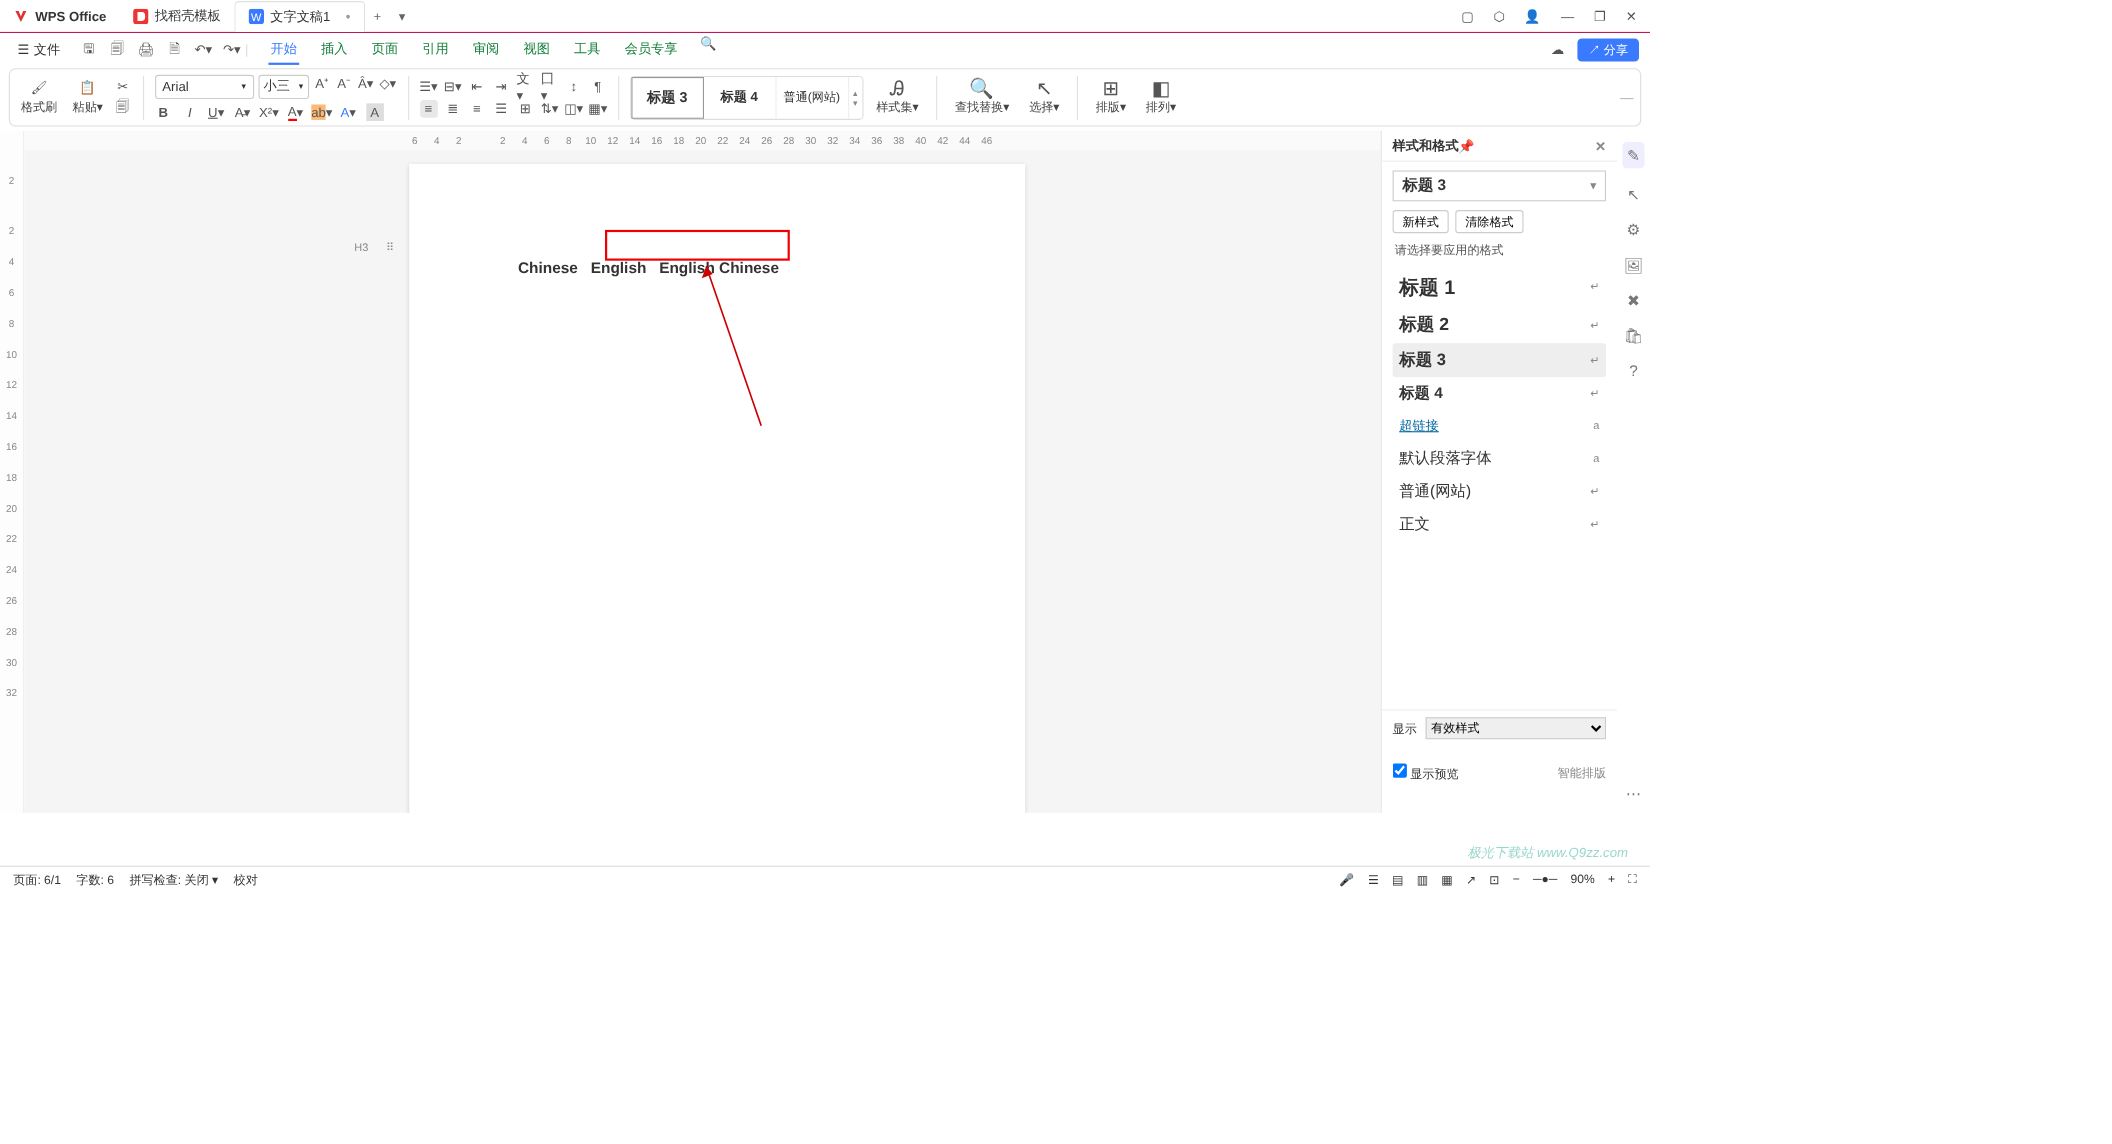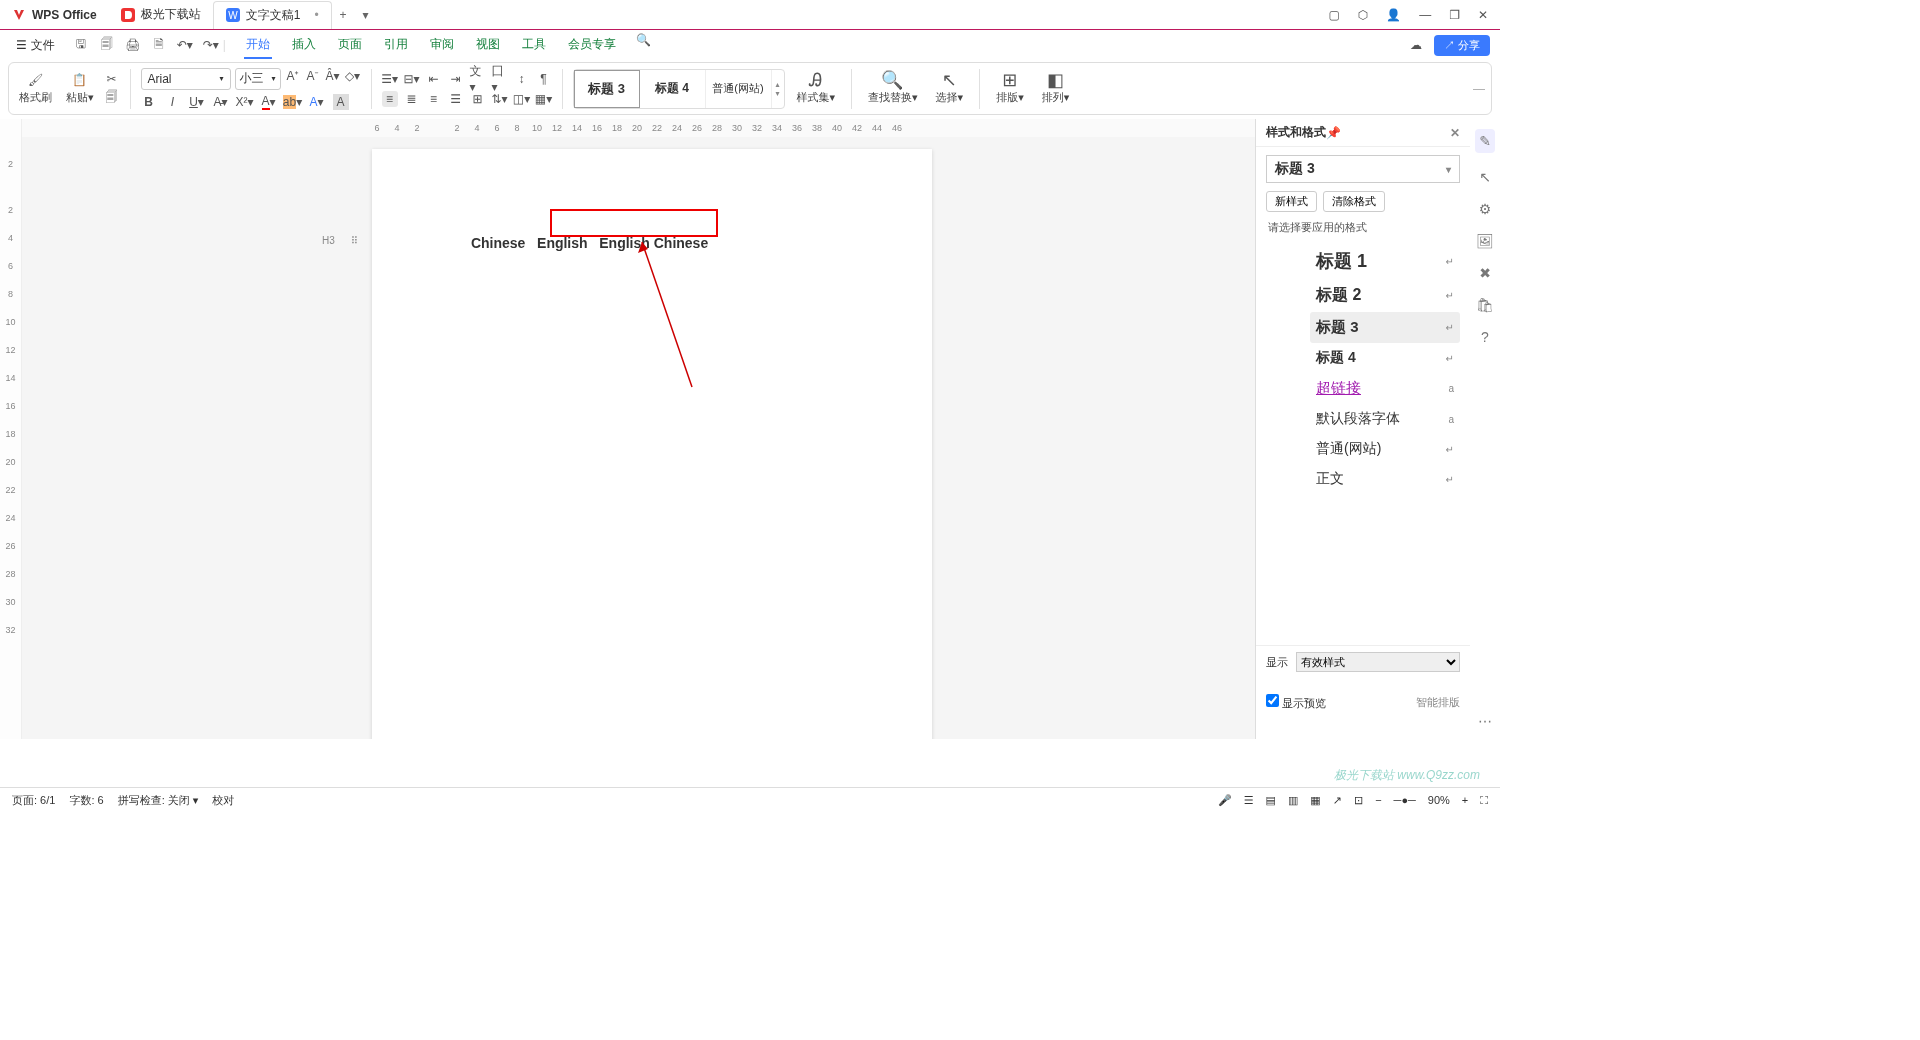--- a/index.html
+++ b/index.html
@@ -50,40 +50,40 @@
 .workarea { display: flex; height: 620px; position: relative; }
 .vruler { width: 22px; background: #fdfdfd; border-right: 1px solid #eee; display: flex; flex-direction: column; align-items: center; font-size: 9px; color: #888; padding-top: 40px; gap: 18px; }
 .doc-wrap { flex: 1; background: #f5f5f5; position: relative; overflow: hidden; }
 .hruler { height: 18px; background: #fafafa; display: flex; align-items: center; padding-left: 350px; font-size: 9px; color: #888; gap: 10px; }
 .hruler span { width: 10px; display: inline-block; text-align: center; }
 .page { position: absolute; left: 350px; top: 30px; width: 560px; height: 720px; background: #fff; box-shadow: 0 1px 4px rgba(0,0,0,0.15); }
 .page-content { padding: 70px 60px; position: relative; }
 .doc-line { font-size: 14px; font-weight: bold; margin-bottom: 10px; }
 .red-box { position: absolute; border: 2px solid #e00; }
 .arrow-line { position: absolute; }
-.h3-indicator { position: absolute; left: -50px; top: 86px; font-size: 10px; color: #888; display: flex; gap: 16px; align-items: center; }
+.h3-indicator { position: absolute; left: -50px; top: 70px; font-size: 10px; color: #888; display: flex; gap: 16px; align-items: center; }
 
 
 .side-panel { width: 215px; border-left: 1px solid #ddd; display: flex; flex-direction: column; background: #fff; }
 .panel-header { height: 28px; display: flex; align-items: center; padding: 0 10px; font-size: 12px; font-weight: bold; border-bottom: 1px solid #eee; }
 .panel-header .close { margin-left: auto; color: #888; }
 .panel-header .pin { color: #888; margin-right: 8px; }
 .style-name-box { margin: 8px 10px; border: 1px solid #ccc; height: 28px; display: flex; align-items: center; padding: 0 8px; justify-content: space-between; font-weight: bold; font-size: 14px; }
 .panel-btns { display: flex; gap: 6px; padding: 0 10px; }
 .panel-btns button { border: 1px solid #ccc; background: #fff; padding: 2px 8px; font-size: 11px; border-radius: 3px; }
 .panel-hint { padding: 8px 12px; font-size: 11px; color: #555; }
 .style-list { flex: 1; padding: 0 10px; overflow: auto; }
-.style-row { display: flex; align-items: center; justify-content: space-between; padding: 6px 6px; border-radius: 3px; margin-left: 44px; }
+.style-row { display: flex; align-items: center; justify-content: space-between; padding: 6px 6px; border-radius: 3px; }
 .style-row.selected { background: #eee; }
 .style-row .sname { font-size: 14px; }
 .style-row.h1 .sname { font-size: 18px; font-weight: bold; }
 .style-row.h2 .sname { font-size: 16px; font-weight: bold; }
 .style-row.h3 .sname { font-size: 15px; font-weight: bold; }
 .style-row.h4 .sname { font-size: 14px; font-weight: bold; }
-.style-row.link .sname { color: #a21caf; text-decoration: underline; font-size: 15px; }
+.style-row.link .sname { color: #0369a1; text-decoration: underline; font-size: 12px; }
 .style-row .mark { font-size: 10px; color: #888; }
 .panel-footer { border-top: 1px solid #eee; padding: 6px 10px; }
 .panel-footer .row { display: flex; align-items: center; gap: 8px; margin-bottom: 22px; font-size: 11px; }
 .panel-footer select { flex: 1; border: 1px solid #ccc; height: 20px; font-size: 11px; }
 
 
 .right-bar { width: 30px; display: flex; flex-direction: column; align-items: center; gap: 16px; padding-top: 10px; }
 .right-bar span { color: #777; font-size: 14px; }
 .right-bar .dots { margin-top: auto; margin-bottom: 10px; }
 
@@ -108,21 +108,21 @@
       </span>
     <span>WPS Office</span>
   </div>
   <div class="tab">
     <span class="tab-icon">
         <svg width="14" height="14">
           <rect width="14" height="14" rx="3" fill="#e33"></rect>
           <path d="M4 3 L4 11 L8 11 Q11 11 11 7 Q11 3 8 3 Z" fill="#fff"></path>
         </svg>
       </span>
-    <span>极光下载站</span>
+    <span>找稻壳模板</span>
   </div>
   <div class="tab" style="background:#fff;border:1px solid #ddd;border-bottom:none;border-radius:4px 4px 0 0">
     <span class="tab-icon">
         <svg width="14" height="14">
           <rect width="14" height="14" rx="3" fill="#3a7afe"></rect>
           <text x="7" y="11" font-size="10" fill="#fff" text-anchor="middle">W</text>
         </svg>
       </span>
     <span>文字文稿1</span>
     <span class="tab-close">•</span>

